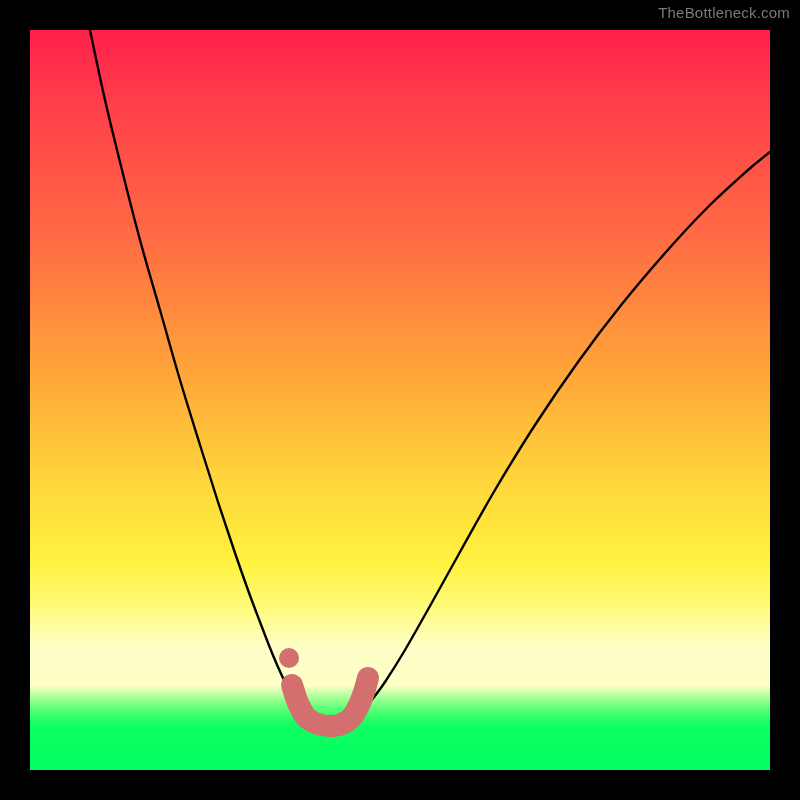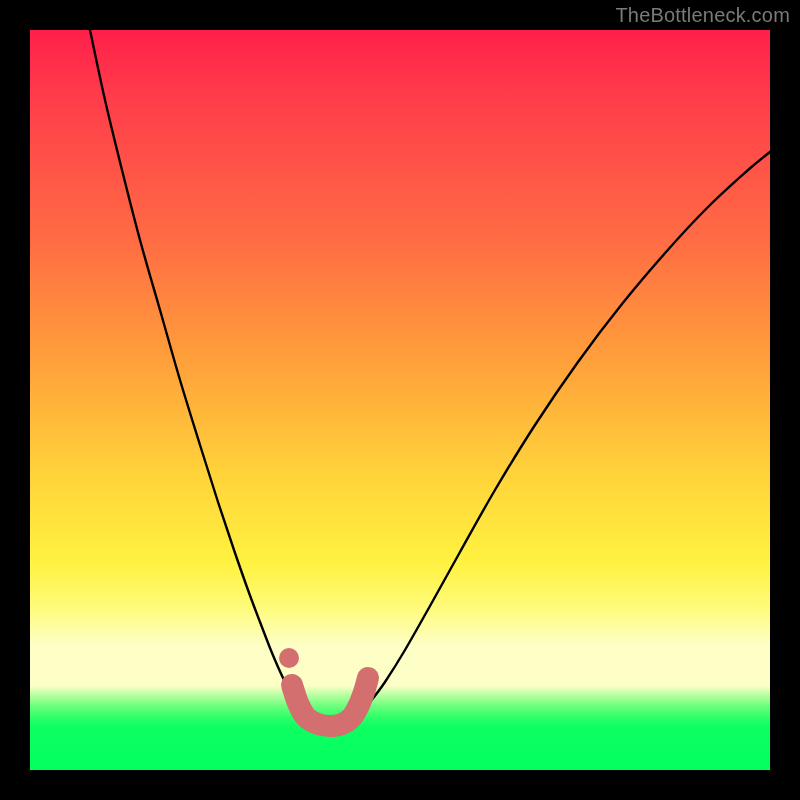--- a/index.html
+++ b/index.html
@@ -69,21 +69,21 @@
     stroke: #d36f6f;
     stroke-width: 22;
     stroke-linecap: round;
     stroke-linejoin: round;
   }
   .watermark {
     position: absolute;
     top: 4px;
     right: 10px;
     color: #7a7a7a;
-    font-size: 20px;
+    font-size: 15px;
     letter-spacing: 0.2px;
     font-weight: 500;
   }
 </style>
 </head>
 <body>
 
 <div class="watermark">TheBottleneck.com</div>
 
 <div class="frame">

